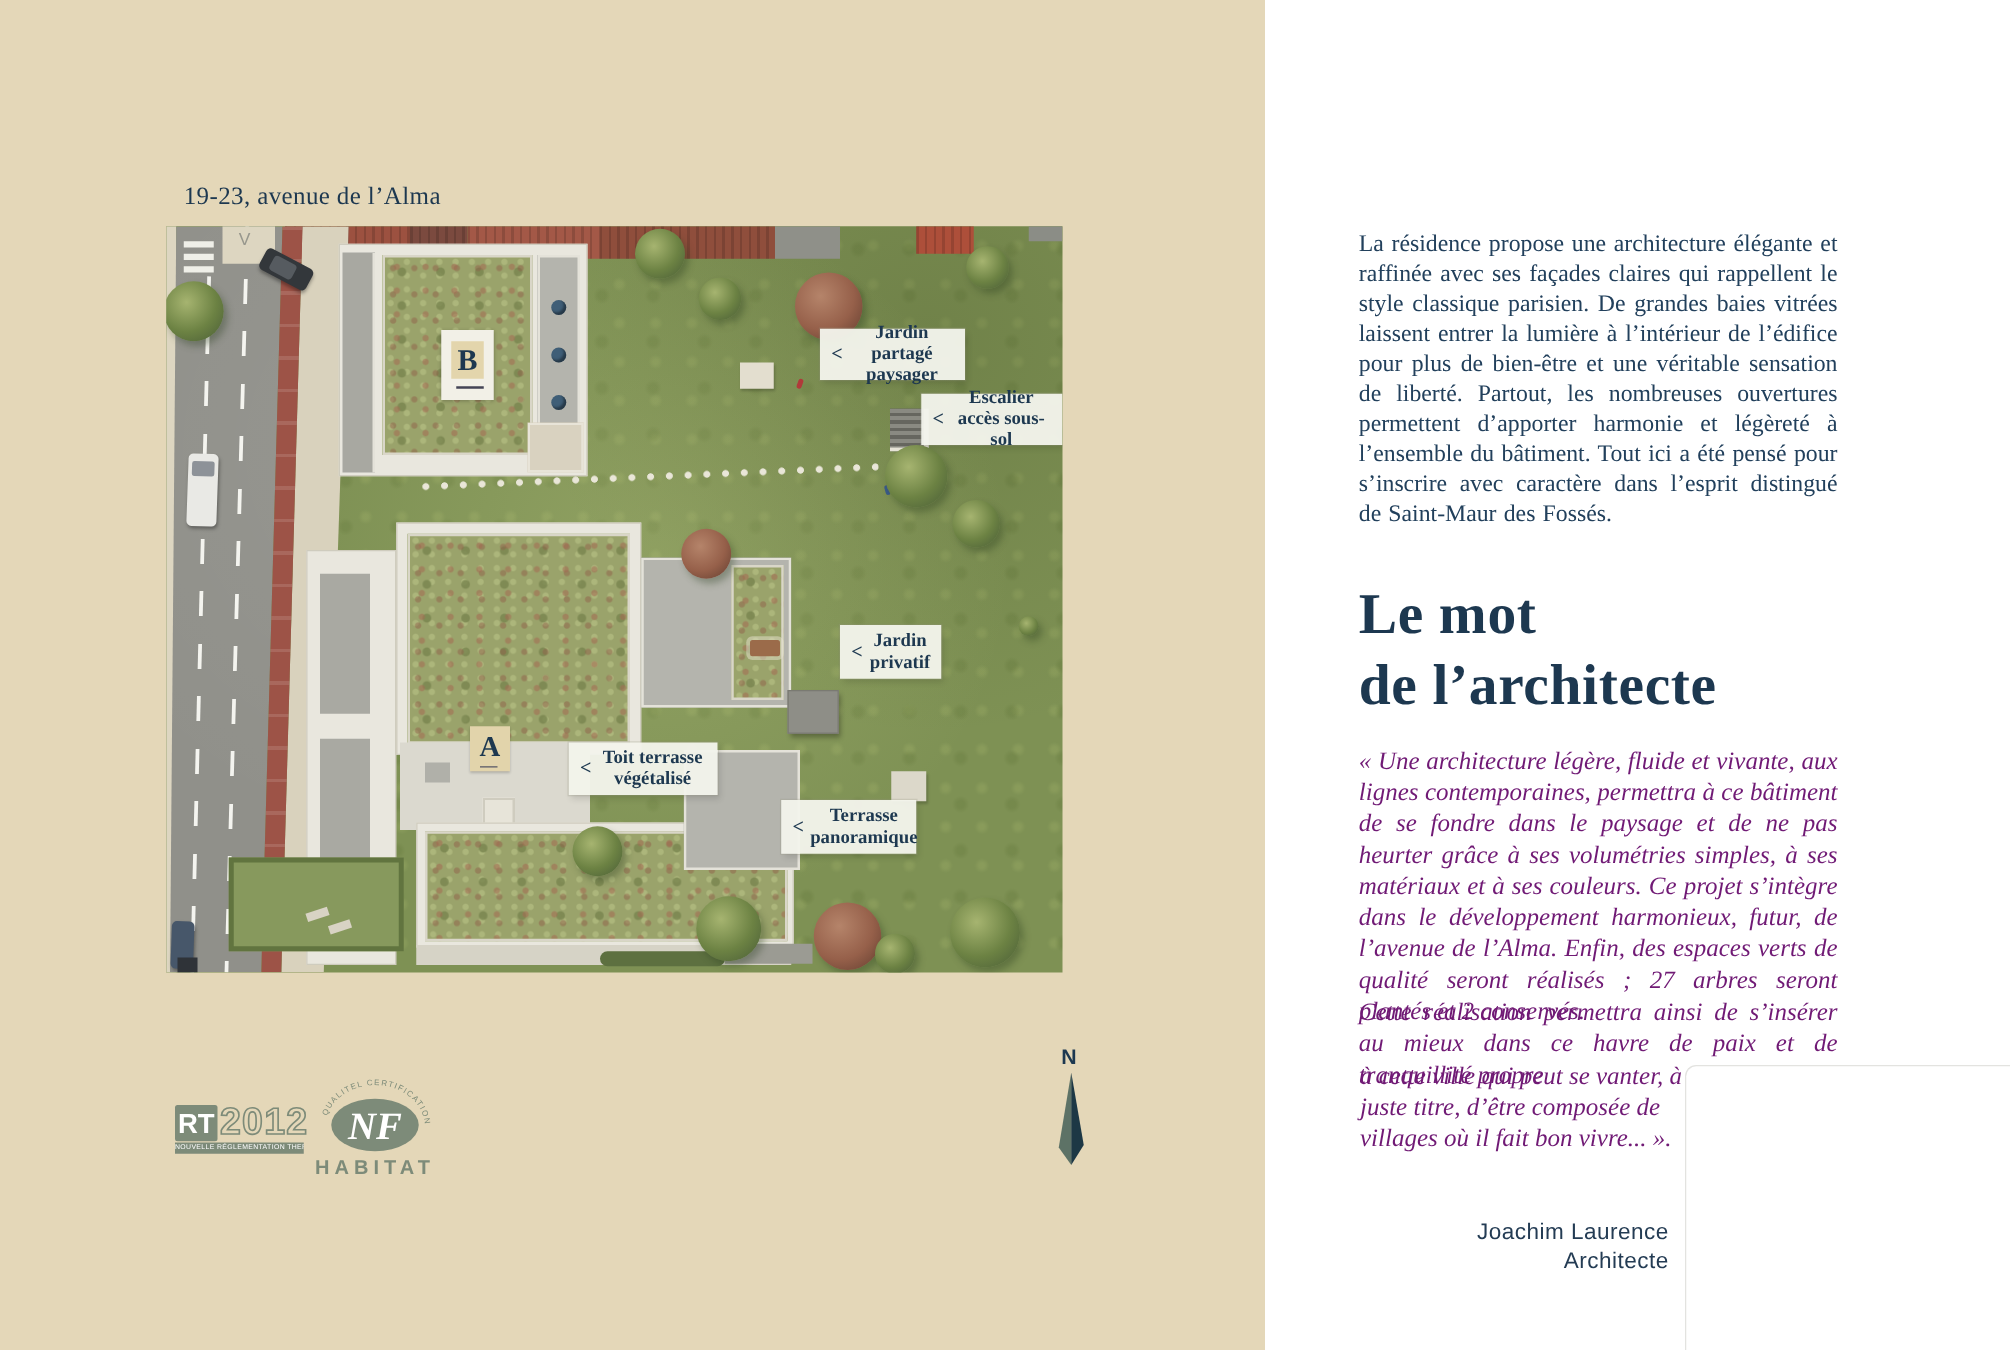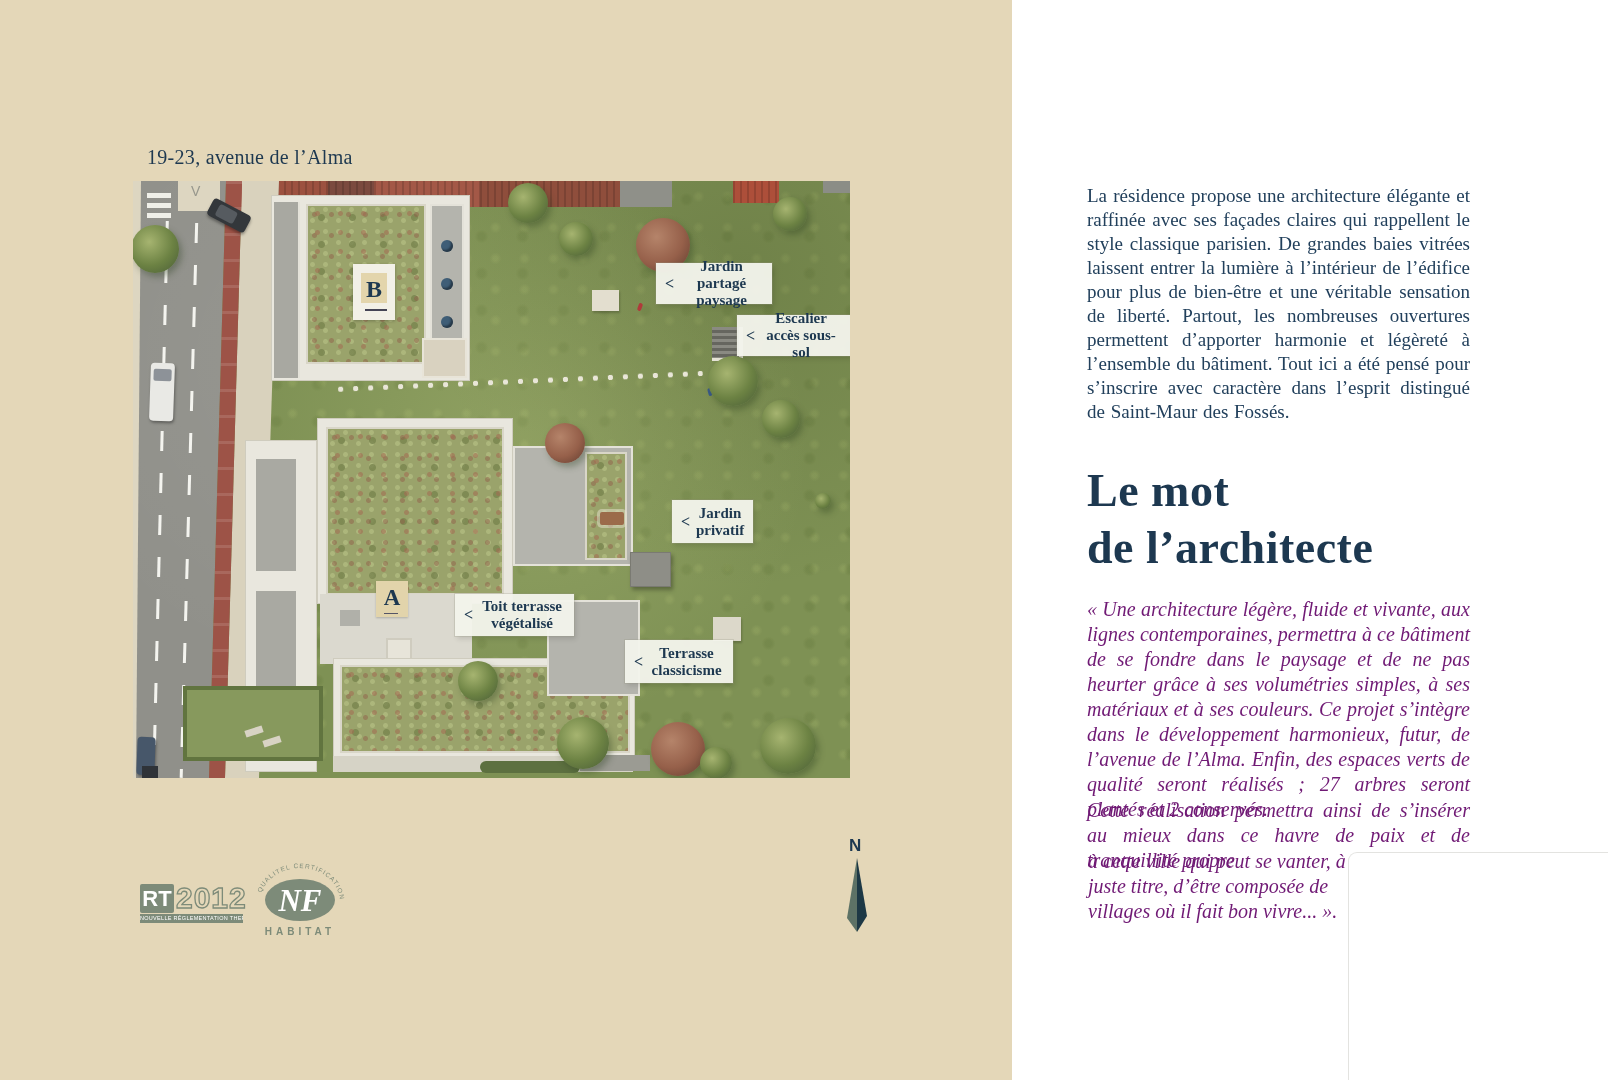--- a/index.html
+++ b/index.html
@@ -172,21 +172,21 @@
   
   #rt-logo{left:140px;top:884px;width:103px;height:39px;font-family:"Liberation Sans",sans-serif;}
   #rt-block{left:0;top:0;width:34px;height:29px;background:#7d8b79;border-radius:2px;
             color:#fff;font-weight:700;font-size:22px;text-align:center;line-height:29px;}
   #rt-year{left:36px;top:-3px;font-size:30px;font-weight:700;letter-spacing:1px;color:#7d8b79;
            -webkit-text-fill-color:transparent;-webkit-text-stroke:1.3px #7d8b79;}
   #rt-bar{left:0;top:30px;width:103px;height:9px;background:#7d8b79;color:#fff;
           font-size:5.5px;letter-spacing:.3px;text-align:center;line-height:9px;white-space:nowrap;overflow:hidden;}
   #nf-logo{left:252px;top:858px;width:96px;height:84px;font-family:"Liberation Sans",sans-serif;}
   #nf-habitat{position:absolute;left:0;top:68px;width:96px;text-align:center;color:#7d8b79;
-              font-size:10px;font-weight:700;letter-spacing:4px;}
+              font-size:16px;font-weight:700;letter-spacing:4px;}
 </style>
 </head>
 <body>
 
 <div id="app">
 
   <div class="abs" id="white-panel"></div>
 
   <div class="abs" id="map-caption">19-23, avenue de l’Alma</div>
 
@@ -286,41 +286,41 @@
     <div class="abs tree brown" id="t9"></div>
     <div class="abs tree" id="t10"></div>
     <div class="abs tree" id="t11"></div>
     <div class="abs tree" id="t12"></div>
     <div class="abs tree" id="t13"></div>
     <div class="abs tree" id="t14"></div>
 
     <div class="abs chip" id="chip1">
       <span class="arrow">&lt;</span>
       <span class="lines"><span>Jardin partagé</span><br>
-      <span>paysage</span></span>
+      <span>paysager</span></span>
     </div>
     <div class="abs chip" id="chip2">
       <span class="arrow">&lt;</span>
       <span class="lines"><span>Escalier</span><br>
       <span>accès sous-sol</span></span>
     </div>
     <div class="abs chip" id="chip3">
       <span class="arrow">&lt;</span>
       <span class="lines"><span>Jardin</span><br>
       <span>privatif</span></span>
     </div>
     <div class="abs chip" id="chip4">
       <span class="arrow">&lt;</span>
       <span class="lines"><span>Toit terrasse</span><br>
       <span>végétalisé</span></span>
     </div>
     <div class="abs chip" id="chip5">
       <span class="arrow">&lt;</span>
       <span class="lines"><span>Terrasse</span><br>
-      <span>classicisme</span></span>
+      <span>panoramique</span></span>
     </div>
   </div>
 
   <div class="abs" id="north-n">N</div>
   <svg class="abs" id="north-svg" width="28" height="80" viewBox="0 0 28 80">
     <polygon points="14,2 4,62 14,76" fill="#5d7266"></polygon>
     <polygon points="14,2 24,60 14,76" fill="#1d3845"></polygon>
   </svg>
 
   <div class="abs" id="rt-logo">
@@ -348,16 +348,20 @@
 
   <h1 class="h-title" id="title2" style="margin:0;">
     <span>Le mot</span><br>
     <span>de l’architecte</span>
   </h1>
 
   <p class="quote-p" id="quote1" style="margin:0;">« Une architecture légère, fluide et vivante, aux lignes contemporaines, permettra à ce bâtiment de se fondre dans le paysage et de ne pas heurter grâce à ses volumétries simples, à ses matériaux et à ses couleurs. Ce projet s’intègre dans le développement harmonieux, futur, de l’avenue de l’Alma. Enfin, des espaces verts de qualité seront réalisés ; 27 arbres seront plantés et 2 conservés.</p>
   <p class="quote-p" id="quote2" style="margin:0;">Cette réalisation permettra ainsi de s’insérer au mieux dans ce havre de paix et de tranquillité propre</p>
   <p class="quote-p" id="quote3" style="margin:1px;">à cette ville qui peut se vanter, à juste titre, d’être composée de villages où il fait bon vivre... ».</p>
 
+  <div id="signature">
+    <div>Joachim Laurence</div>
+    <div>Architecte</div>
+  </div>
 
   <div class="abs" id="card-corner"></div>
 
 </div>
 
 </body></html>

